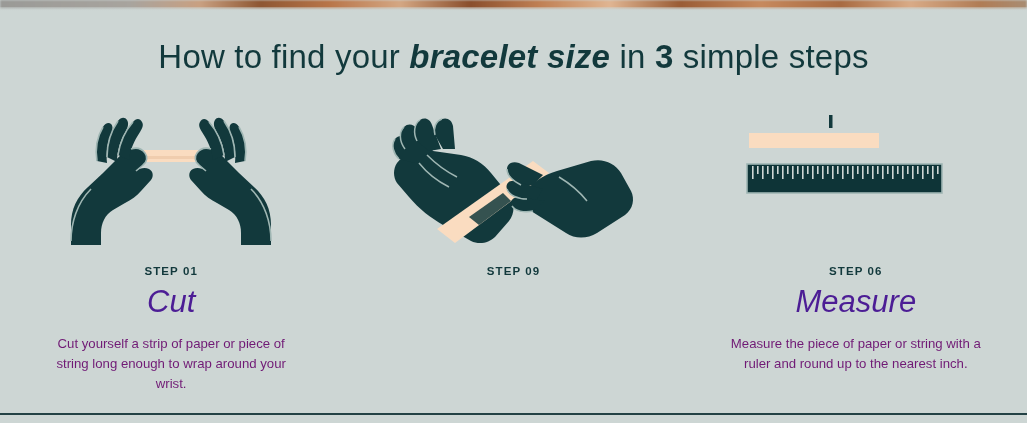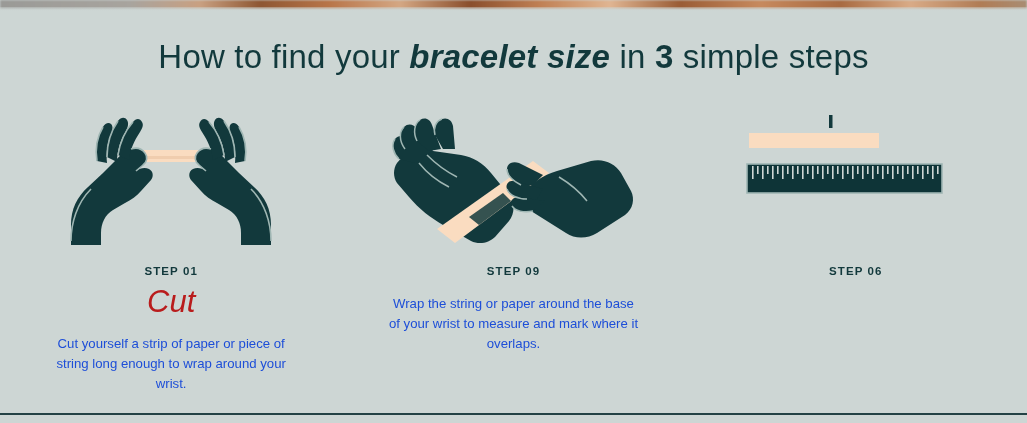--- a/index.html
+++ b/index.html
@@ -91,30 +91,30 @@
     font-size: 11.5px;
     font-weight: 700;
     letter-spacing: 1.1px;
     color: #12393c;
   }
   .step-title {
     margin-top: 9px;
     font-size: 31px;
     font-style: italic;
     font-weight: 400;
-    color: #b91c1c;
+    color: #4c1d95;
     line-height: 1;
   }
   .step-desc {
     margin-top: 17px;
     width: 250px;
     text-align: center;
     font-size: 13.2px;
     line-height: 1.52;
-    color: #1d4ed8;
+    color: #701a75;
   }
 
   .bottom-rule {
     position: absolute;
     left: 0;
     top: 413px;
     width: 1027px;
     height: 2px;
     background: #234245;
   }
@@ -232,21 +232,20 @@
           </g>
           <g fill="none" stroke="#9fb6b3" stroke-width="1.5">
             <path d="M138 80 C130 76 124 70 124 64"></path>
             <path d="M144 94 C134 94 126 90 124 84"></path>
             <path d="M150 106 C141 108 132 106 129 101"></path>
             <path d="M176 72 C186 78 196 86 204 96"></path>
           </g>
         </svg>
       </div>
       <div class="step-label">STEP 09</div>
-      <div class="step-desc">Wrap the string or paper around the base of your wrist to measure and mark where it overlaps.</div>
     </div>
 
     <div class="col">
       <div class="art">
         <svg width="260" height="140" viewBox="0 0 260 140" xmlns="http://www.w3.org/2000/svg">
           <g>
             <rect x="103" y="10" width="3.5" height="13" fill="#12393c"></rect>
           </g>
           <g>
             <rect x="23" y="28" width="130" height="15" fill="#fadcc0"></rect>
@@ -290,20 +289,22 @@
                 <rect x="191" y="61" width="1.6" height="8"></rect>
               <rect x="196" y="61" width="1.6" height="13"></rect>
                 <rect x="201" y="61" width="1.6" height="8"></rect>
               <rect x="206" y="61" width="1.6" height="13"></rect>
                 <rect x="211" y="61" width="1.6" height="8"></rect>
             </g>
           </g>
         </svg>
       </div>
       <div class="step-label">STEP 06</div>
+      <div class="step-title">Measure</div>
+      <div class="step-desc">Measure the piece of paper or string with a ruler and round up to the nearest inch.</div>
     </div>
 
   </div>
 
   <div class="bottom-rule"></div>
   <div class="bottom-strip"></div>
 
 </div>
 
 </body></html>

